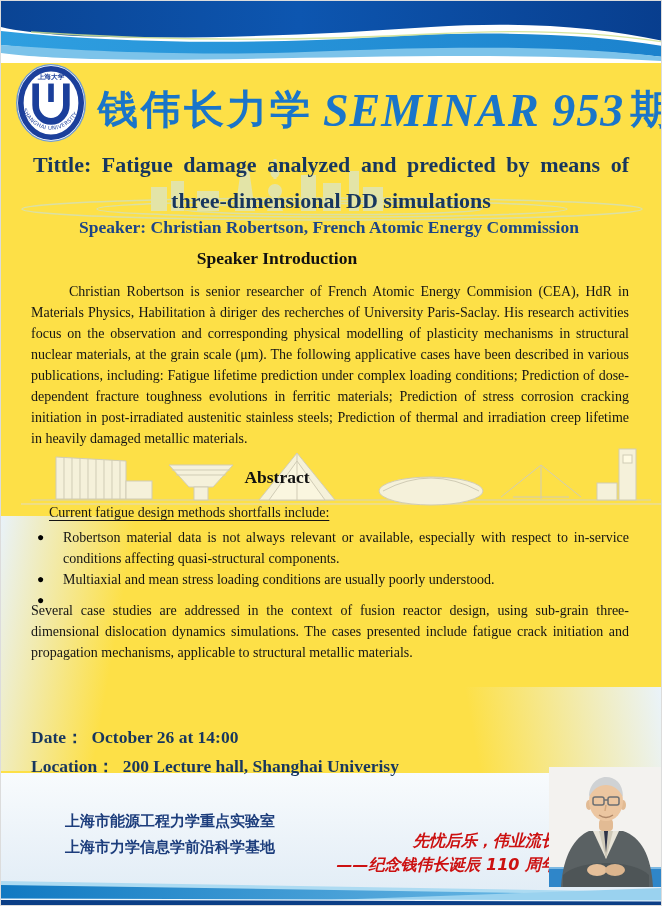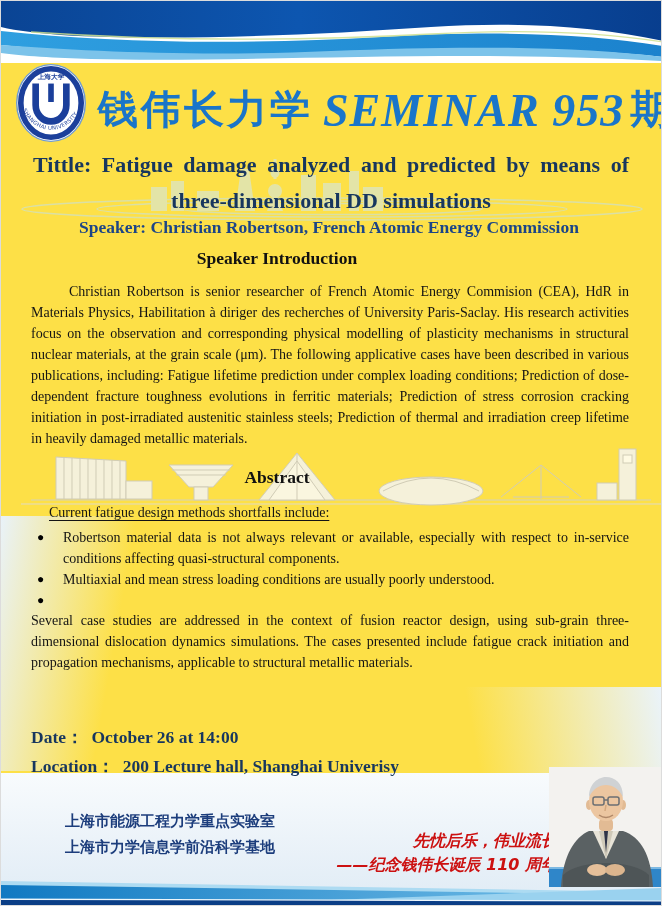--- a/index.html
+++ b/index.html
@@ -43,21 +43,21 @@
   .h-intro{top:247px;}
   .h-abstract{top:466px;}
   .intro-body{position:absolute;left:30px;right:32px;top:280px;z-index:3;
     font-size:14px;line-height:21px;text-align:justify;color:#141414;text-indent:38px;}
   .abstract-section{position:absolute;left:30px;right:32px;top:501px;z-index:3;
     font-size:14px;line-height:21px;color:#141414;}
   .lead{margin:0 0 4px 18px;text-decoration:underline;text-underline-offset:3px;}
   .bullets{list-style:none;margin:0;padding:0;}
   .bullets li{position:relative;padding-left:32px;text-align:justify;}
   .bullets li .dot{position:absolute;left:6px;top:0;font-size:12px;color:#000;}
-  .outro{margin:20px 0 0 0;text-align:justify;}
+  .outro{margin:10px 0 0 0;text-align:justify;}
   
   .event-block{position:absolute;left:30px;top:722px;z-index:3;color:#17365e;
     font-weight:bold;font-size:17.5px;line-height:29px;}
   .event-label{margin-right:8px;}
   
   .institutions{position:absolute;left:64px;top:808px;z-index:3;
     font-family:"DejaVu Sans","Liberation Sans",sans-serif;font-weight:bold;
     font-size:15px;line-height:25.5px;color:#1c3d7c;}
   .slogan{position:absolute;right:104px;top:828px;z-index:3;text-align:right;
     font-family:"DejaVu Sans","Liberation Sans",sans-serif;font-weight:bold;font-style:italic;

